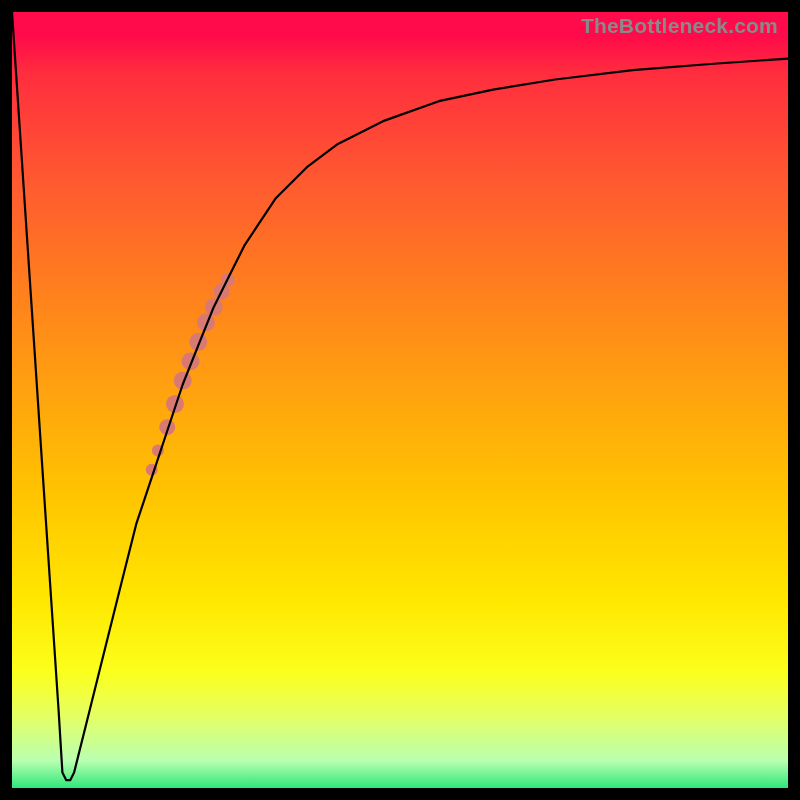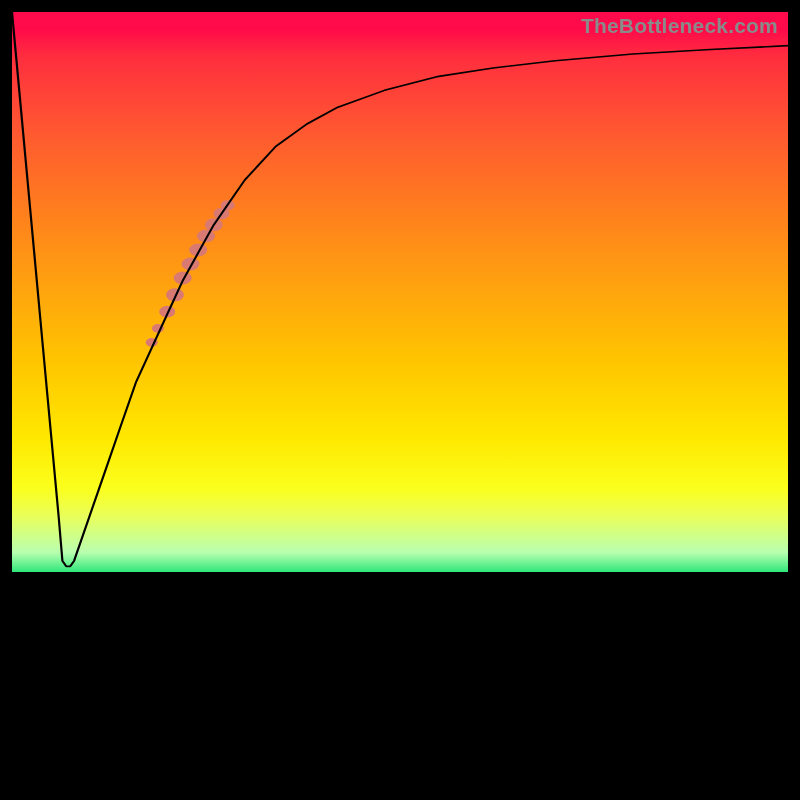--- a/index.html
+++ b/index.html
@@ -14,21 +14,21 @@
     position: relative;
     width: 800px;
     height: 800px;
     background: #000;
   }
   .plot {
     position: absolute;
     left: 12px;
     top: 12px;
     width: 776px;
-    height: 560px;
+    height: 776px;
     overflow: hidden;
   }
   .gradient {
     position: absolute;
     inset: 0;
     background: linear-gradient(
       to bottom,
       #ff0a4a 0%,
       #ff0a4a 3%,
       #ff2e3e 8%,

